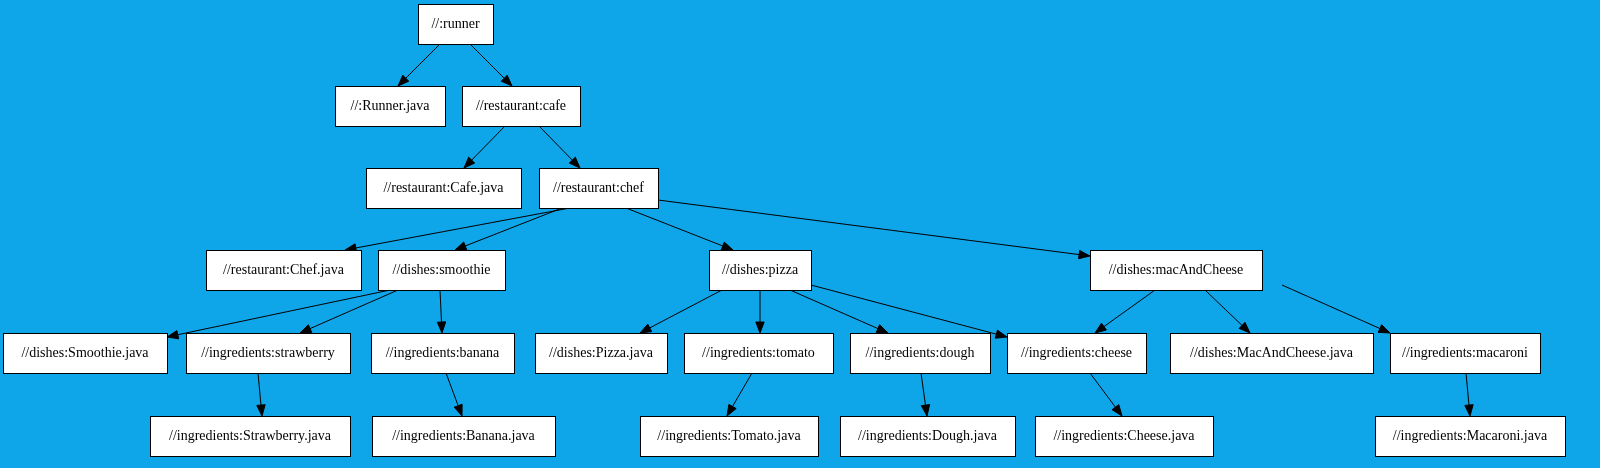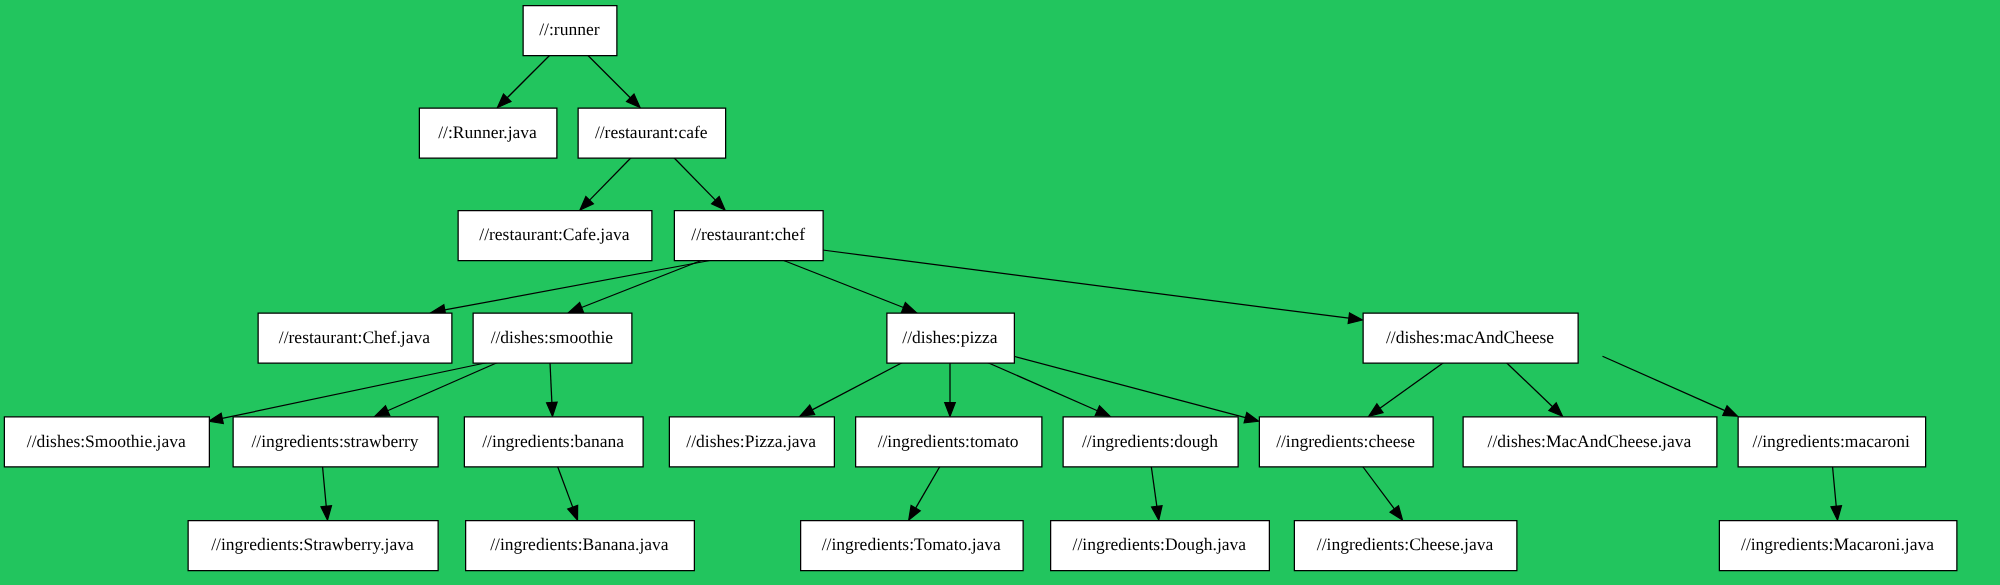--- a/index.html
+++ b/index.html
@@ -5,21 +5,21 @@
 <style>
   html, body {
     margin: 0;
     padding: 0;
     background: #ffffff;
   }
   #graph-root {
     position: relative;
     width: 1600px;
     height: 468px;
-    background: #22c55e;
+    background: #0ea5e9;
     overflow: hidden;
     font-family: "Liberation Serif", "DejaVu Serif", serif;
   }
   svg#graph-svg {
     display: block;
     width: 1600px;
     height: 468px;
   }
   .node-box {
     fill: #ffffff;

